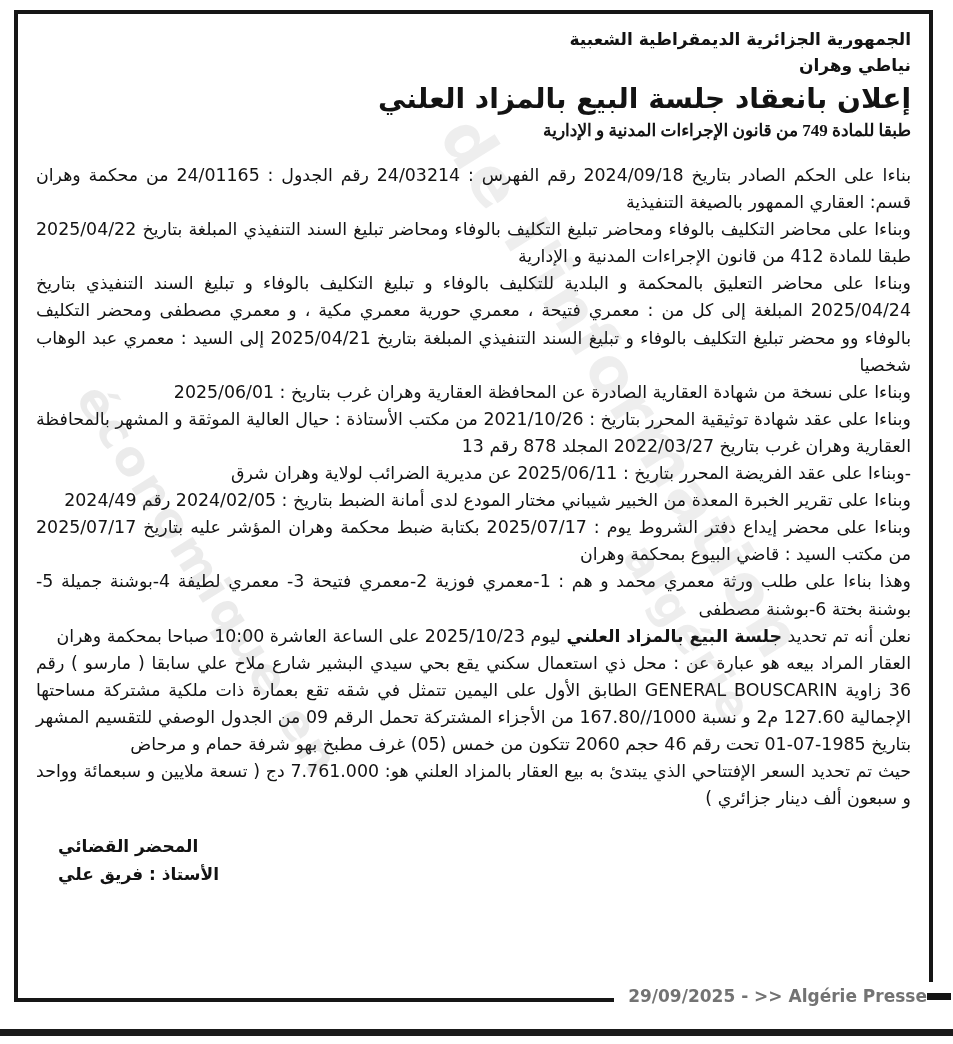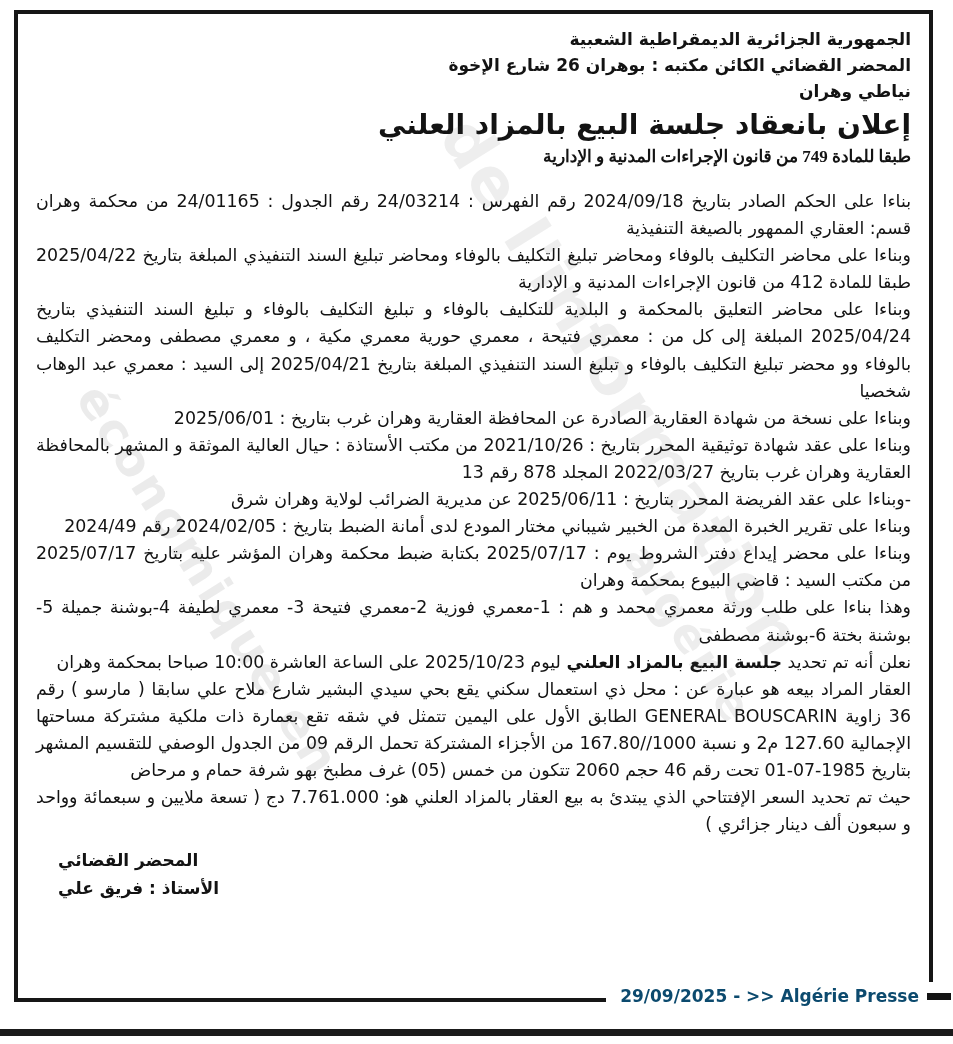--- a/index.html
+++ b/index.html
@@ -45,57 +45,56 @@
   .doc-subtitle{font-size:17px;line-height:26px;font-weight:bold;font-family:Liberation Serif, serif;}
   .doc-body{margin-top:18px;}
   .doc-body p{
     margin:0;
     font-size:17.4px;
     line-height:27.1px;
     text-align:justify;
     text-justify:inter-word;
   }
   .signature{
-    margin-top:8px;
+    margin-top:20px;
     font-weight:bold;
     font-size:17px;
     line-height:28px;
     text-align:left;
     padding-left:22px;
   }
   .footer-label{
     position:absolute;
     top:982px;right:2px;
     height:28px;
-    display:flex;align-items:center;gap:8px;
+    display:flex;align-items:center;
     direction:ltr;
     background:#ffffff;
     padding-left:14px;
     font-weight:bold;font-size:17px;
-    color:#0c4a6e;
+    color:#737373;
   }
   .corner-bar{display:inline-block;width:24px;height:7px;background:#141414;}
   .bottom-rule{
     position:absolute;left:0;top:1029px;
     width:953px;height:7px;background:#1a1a1a;
   }
 </style>
 </head>
 <body>
 
 <div class="page">
   <div class="doc-frame">
 
     <span class="wm wm1">de l'information</span>
     <span class="wm wm2">économique en</span>
     <span class="wm wm3">algérie</span>
 
     <header class="doc-header">
       <div class="h-line">الجمهورية الجزائرية الديمقراطية الشعبية</div>
-      <div class="h-line">المحضر القضائي الكائن مكتبه : بوهران 26 شارع الإخوة</div>
       <div class="h-line">نياطي وهران</div>
       <h1 class="doc-title">إعلان بانعقاد جلسة البيع بالمزاد العلني</h1>
       <div class="doc-subtitle">طبقا للمادة 749 من قانون الإجراءات المدنية و الإدارية</div>
     </header>
 
     <main class="doc-body">
       <p>بناءا على الحكم الصادر بتاريخ 2024/09/18  رقم الفهرس : 24/03214 رقم الجدول : 24/01165   من محكمة وهران قسم: العقاري الممهور بالصيغة التنفيذية</p>
       <p>وبناءا على محاضر التكليف بالوفاء ومحاضر تبليغ التكليف بالوفاء ومحاضر تبليغ السند التنفيذي المبلغة بتاريخ 2025/04/22  طبقا للمادة 412 من قانون الإجراءات المدنية و الإدارية</p>
       <p>وبناءا على محاضر  التعليق بالمحكمة و البلدية للتكليف بالوفاء و تبليغ التكليف بالوفاء و تبليغ السند التنفيذي بتاريخ 2025/04/24 المبلغة إلى كل  من : معمري فتيحة ، معمري حورية  معمري مكية ، و معمري مصطفى  ومحضر التكليف بالوفاء وو محضر تبليغ التكليف بالوفاء و تبليغ السند التنفيذي المبلغة بتاريخ 2025/04/21 إلى السيد : معمري عبد الوهاب شخصيا</p>
       <p>وبناءا على نسخة من شهادة  العقارية  الصادرة عن المحافظة العقارية وهران غرب بتاريخ : 2025/06/01</p>

